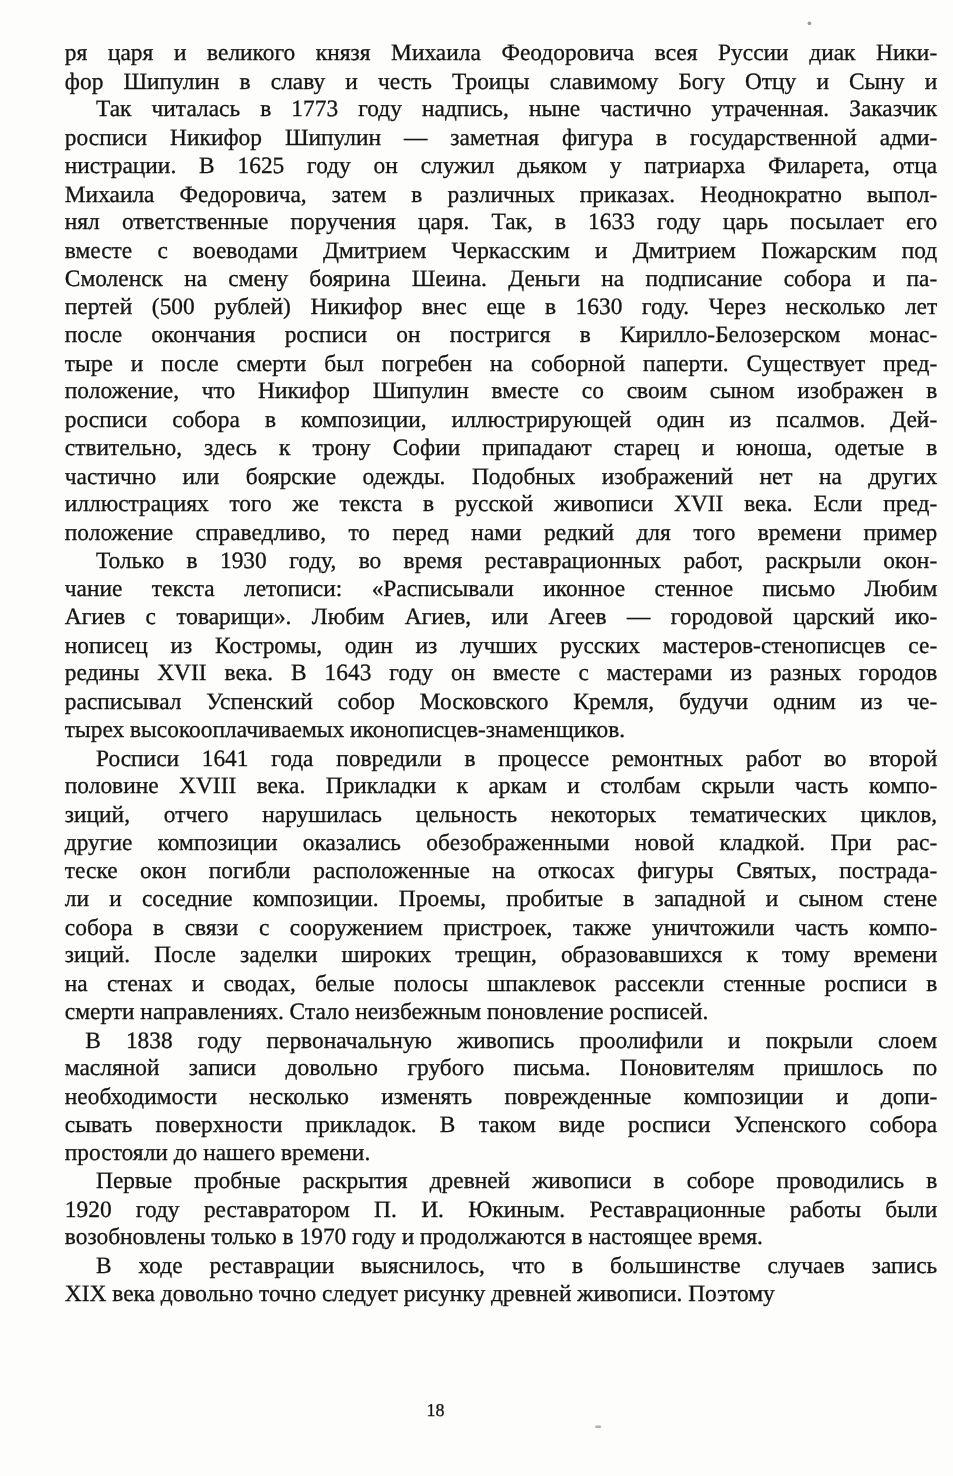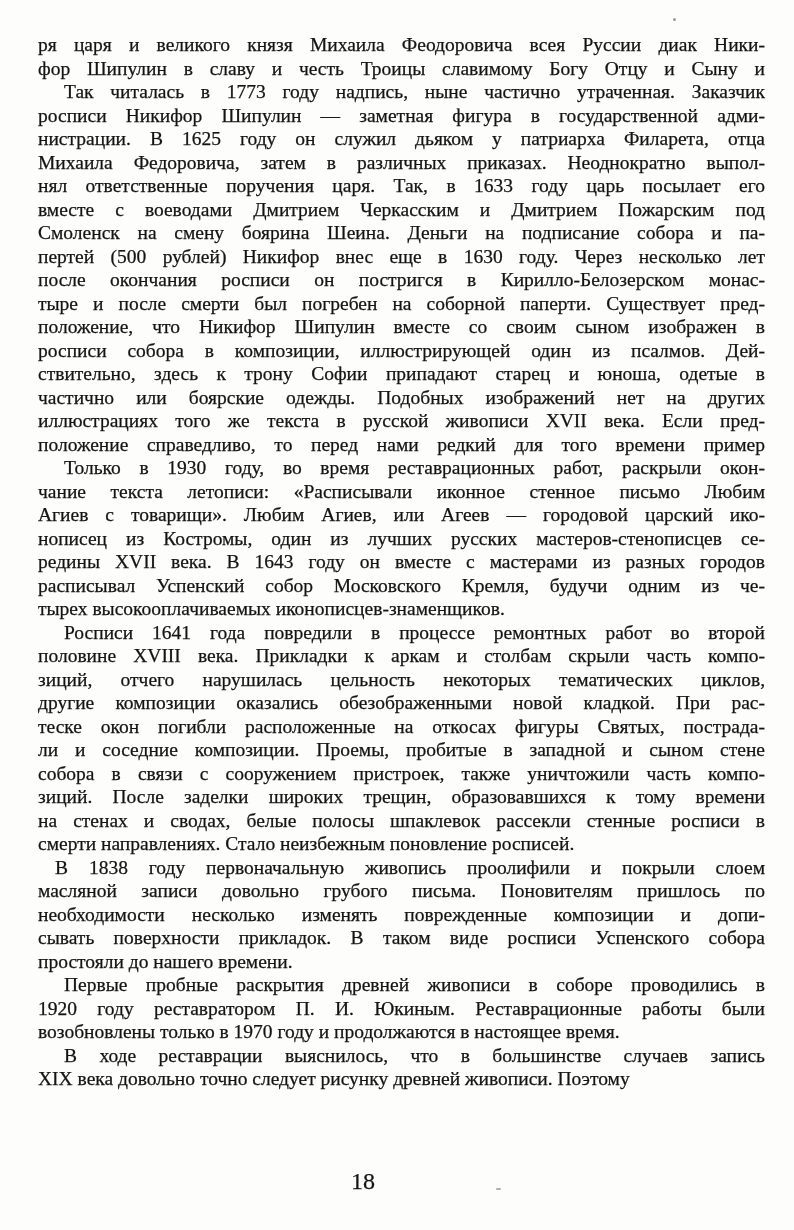--- a/index.html
+++ b/index.html
@@ -14,21 +14,21 @@
     overflow: hidden;
     font-family: "Liberation Serif", "DejaVu Serif", serif;
   }
   .sheet {
     position: absolute;
     inset: 0;
     background: #fdfdfb;
   }
   .text-block {
     position: absolute;
-    left: 38px;
+    left: 54px;
     top: 33px;
     width: 727px;
     color: #141414;
     font-size: 19.5px;
     line-height: 23.5px;
     -webkit-text-stroke: 0.25px;
     text-justify: inter-word;
   }
   .paragraph { margin: 0; }
   .line {
@@ -41,21 +41,21 @@
   }
   .paragraph.indent .line:first-child { text-indent: 26px; }
   .paragraph.small-indent .line:first-child { text-indent: 17px; }
   .paragraph.no-indent .line:first-child { text-indent: 0; }
   .page-number {
     position: absolute;
     top: 1168px;
     left: 0;
     width: 726px;
     text-align: center;
-    font-size: 24px;
+    font-size: 15px;
     color: #141414;
     -webkit-text-stroke: 0.25px;
   }
   .artifact {
     position: absolute;
     pointer-events: none;
   }
   .artifact.dot-top {
     left: 673px; top: 18px; width: 3px; height: 3px;
     border-radius: 50%;

